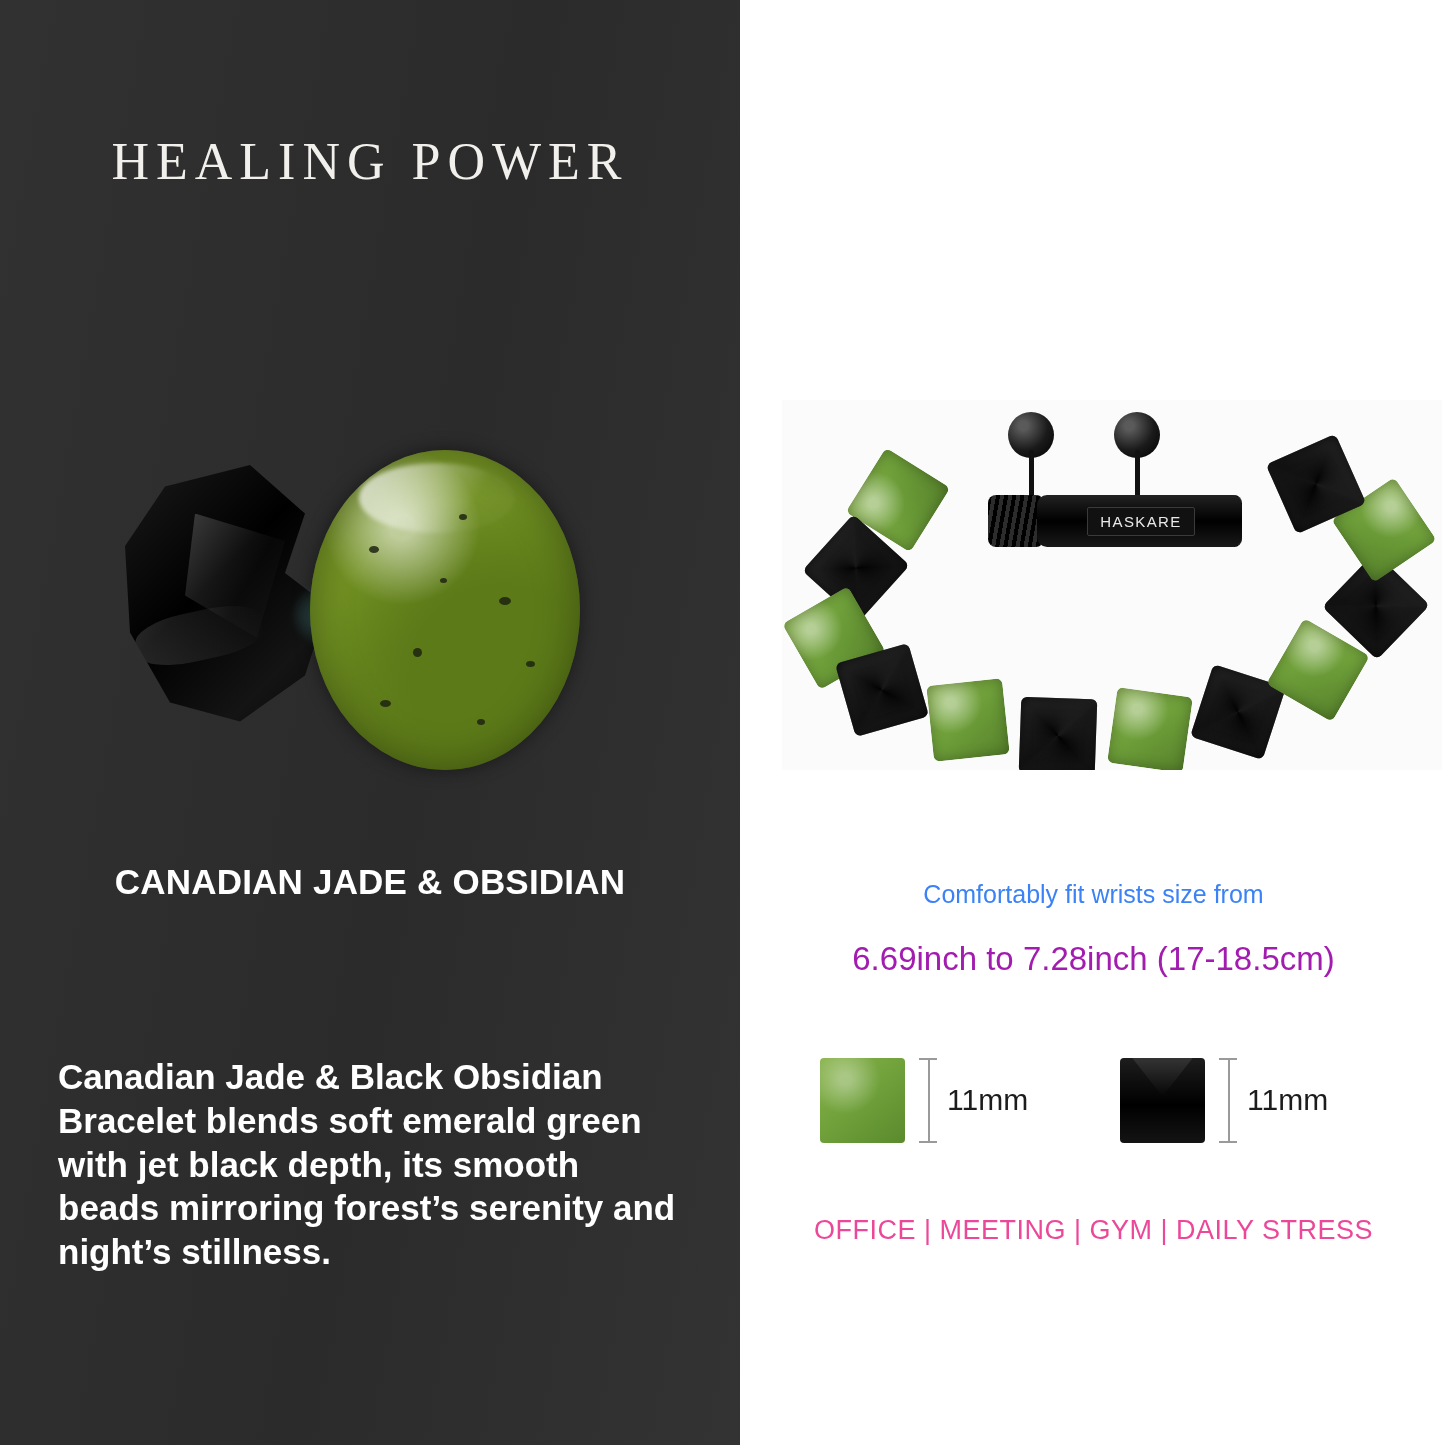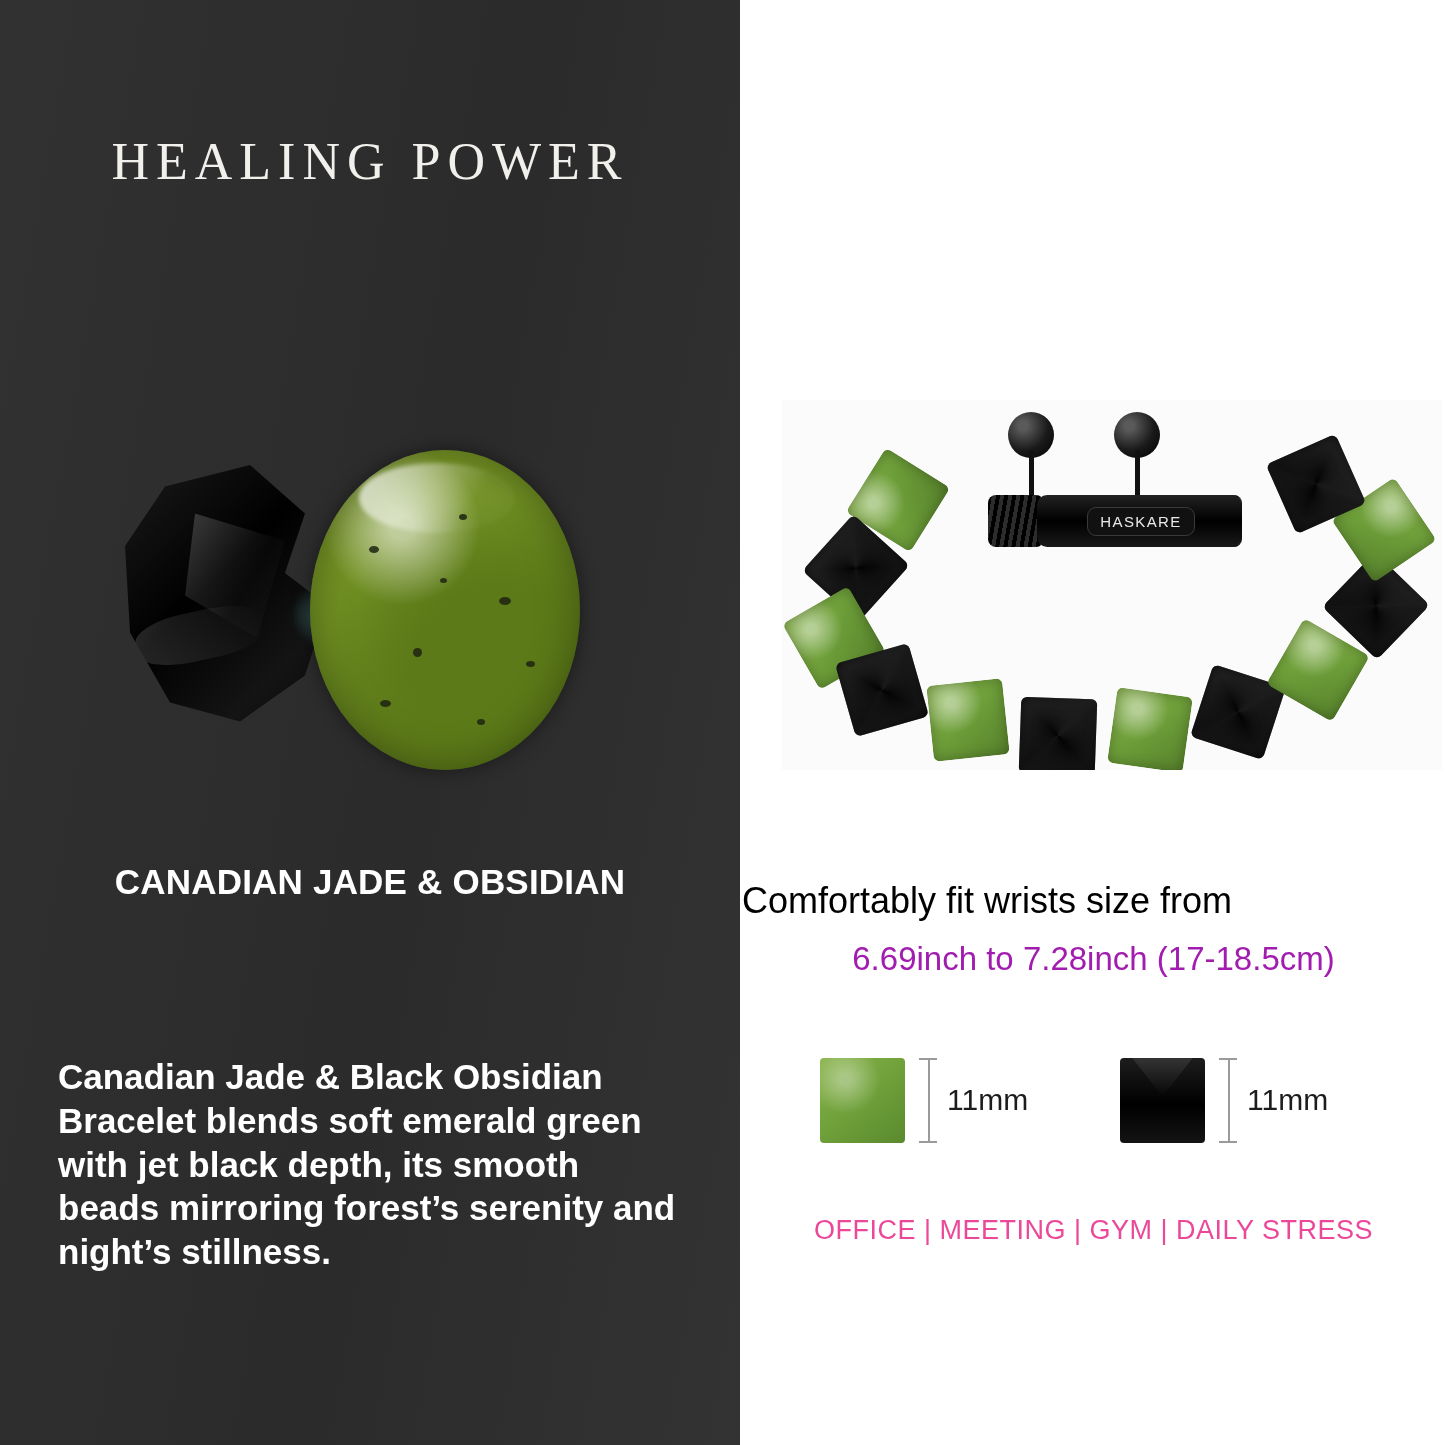--- a/index.html
+++ b/index.html
@@ -191,21 +191,21 @@
     border-radius: 10px;
   }
   .bead-knot .tag {
     position: absolute;
     left: 50px;
     top: 12px;
     width: 106px;
     height: 27px;
     background: #111;
     border: 1px solid #3a3a3a;
-    border-radius: 9px;
+    border-radius: 2px;
     color: #e9e9e9;
     font-size: 15px;
     letter-spacing: 1.4px;
     text-align: center;
     line-height: 27px;
     font-family: "Liberation Sans", sans-serif;
   }
   .knot-ridges {
     position: absolute;
     top: 0;
@@ -250,23 +250,23 @@
     inset: 0;
     background: conic-gradient(from 45deg at 50% 50%, rgba(255,255,255,0.10), rgba(0,0,0,0) 25%, rgba(255,255,255,0.07) 50%, rgba(0,0,0,0) 75%, rgba(255,255,255,0.10));
     border-radius: 6px;
   }
 
   .fit-line-1 {
     position: absolute;
     left: 0;
     top: 880px;
     width: 703px;
-    text-align: left;
-    font-size: 36px;
-    color: #000000;
+    text-align: center;
+    font-size: 25px;
+    color: #3b82f6;
   }
   .fit-line-2 {
     position: absolute;
     left: 0;
     top: 940px;
     width: 703px;
     text-align: center;
     font-size: 33px;
     color: #a21caf;
   }

